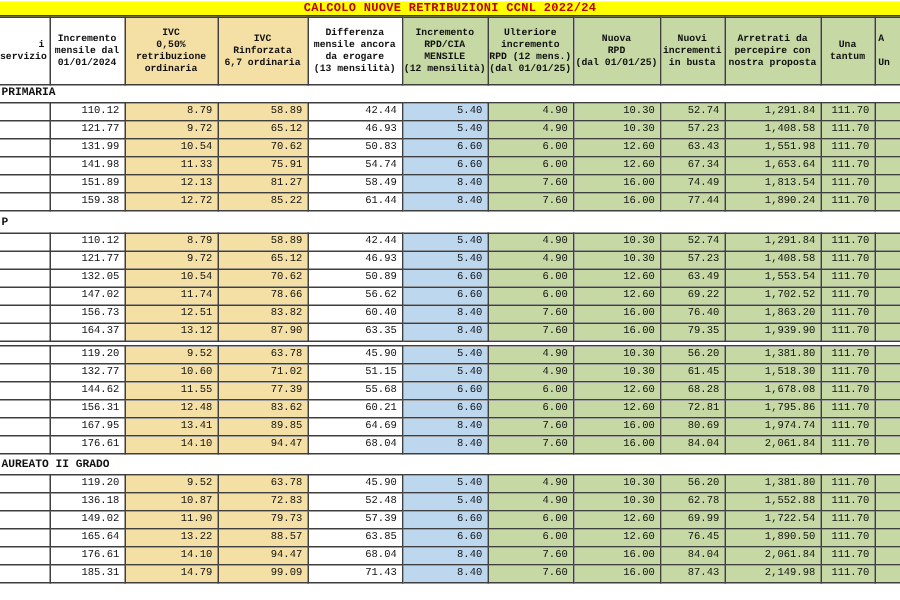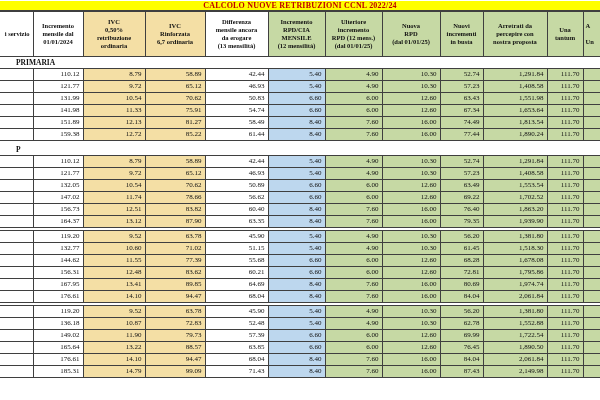--- a/index.html
+++ b/index.html
@@ -4,21 +4,21 @@
 <style>
   :root{
     --title-bg:#FFFF00; --title-text:#C00000;
     --tan:#F4DFA5; --green:#C6D9A4; --blue:#BDD7EE;
     --border-col:#3f3f3f;
   }
   *{box-sizing:border-box;}
   body{margin:0;background:#fff;}
   .sheet{
     width:600px;height:400px;overflow:hidden;background:#fff;
-    font-family:Liberation Serif, serif;color:#111;
+    font-family:Liberation Mono, monospace;color:#111;
   }
   .title-bar{
     margin-top:1px;height:10px;line-height:10px;
     background:var(--title-bg);color:var(--title-text);
     font-size:8px;font-weight:bold;text-align:center;
     border-bottom:1px solid var(--border-col);
     letter-spacing:.2px;
   }
   table{border-collapse:collapse;table-layout:fixed;width:600px;}
   th,td{padding:0;margin:0;}
@@ -30,21 +30,21 @@
   }
   thead th.align-right{text-align:right;padding-right:3px;}
   thead th.align-left{text-align:left;padding-left:2px;}
   td.num{
     border:1px solid var(--border-col);
     height:11px;text-align:right;padding-right:3px;
     font-size:7px;line-height:11px;white-space:nowrap;overflow:hidden;
   }
   tr.label-row td{
     border:none;height:11px;font-size:7.5px;font-weight:bold;
-    text-align:left;padding-left:16px;line-height:11px;background:#fff;
+    text-align:left;padding-left:1px;line-height:11px;background:#fff;
     white-space:nowrap;overflow:hidden;
   }
   tr.gap-row td{border:none;height:3px;background:#fff;}
   
   th:first-child,td:first-child{border-left:none;}
   th:last-child,td:last-child{border-right:none;}
   .bg-white{background:#fff;}
   .bg-tan{background:var(--tan);}
   .bg-green{background:var(--green);}
   .bg-blue{background:var(--blue);}
@@ -371,20 +371,23 @@
           <td class="num bg-green">7.60</td>
           <td class="num bg-green">16.00</td>
           <td class="num bg-green">84.04</td>
           <td class="num bg-green">2,061.84</td>
           <td class="num bg-green">111.70</td>
           <td class="num bg-green"></td>
         </tr>
         <tr class="gap-row">
           <td colspan="12"></td>
         </tr>
+        <tr class="label-row">
+          <td colspan="12">AUREATO II GRADO</td>
+        </tr>
         <tr>
           <td class="num bg-white"></td>
           <td class="num bg-white">119.20</td>
           <td class="num bg-tan">9.52</td>
           <td class="num bg-tan">63.78</td>
           <td class="num bg-white">45.90</td>
           <td class="num bg-blue">5.40</td>
           <td class="num bg-green">4.90</td>
           <td class="num bg-green">10.30</td>
           <td class="num bg-green">56.20</td>

